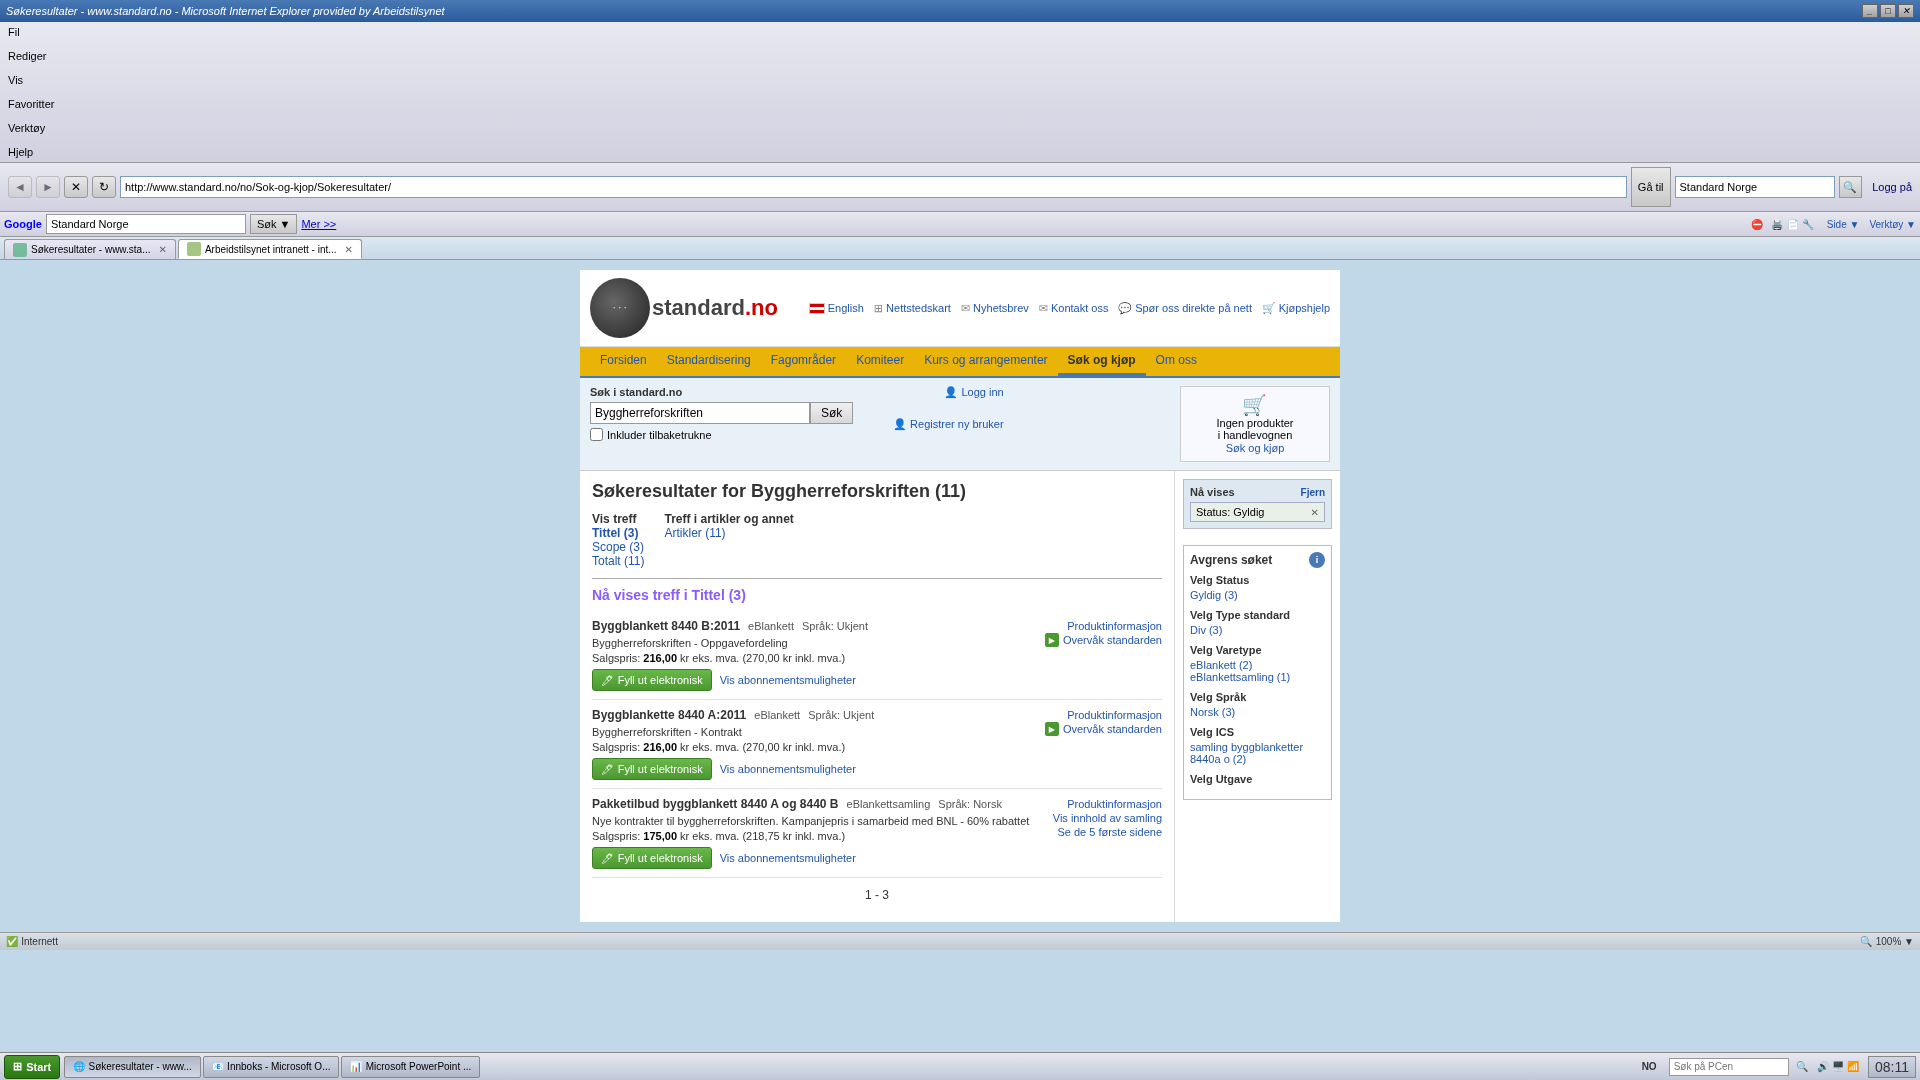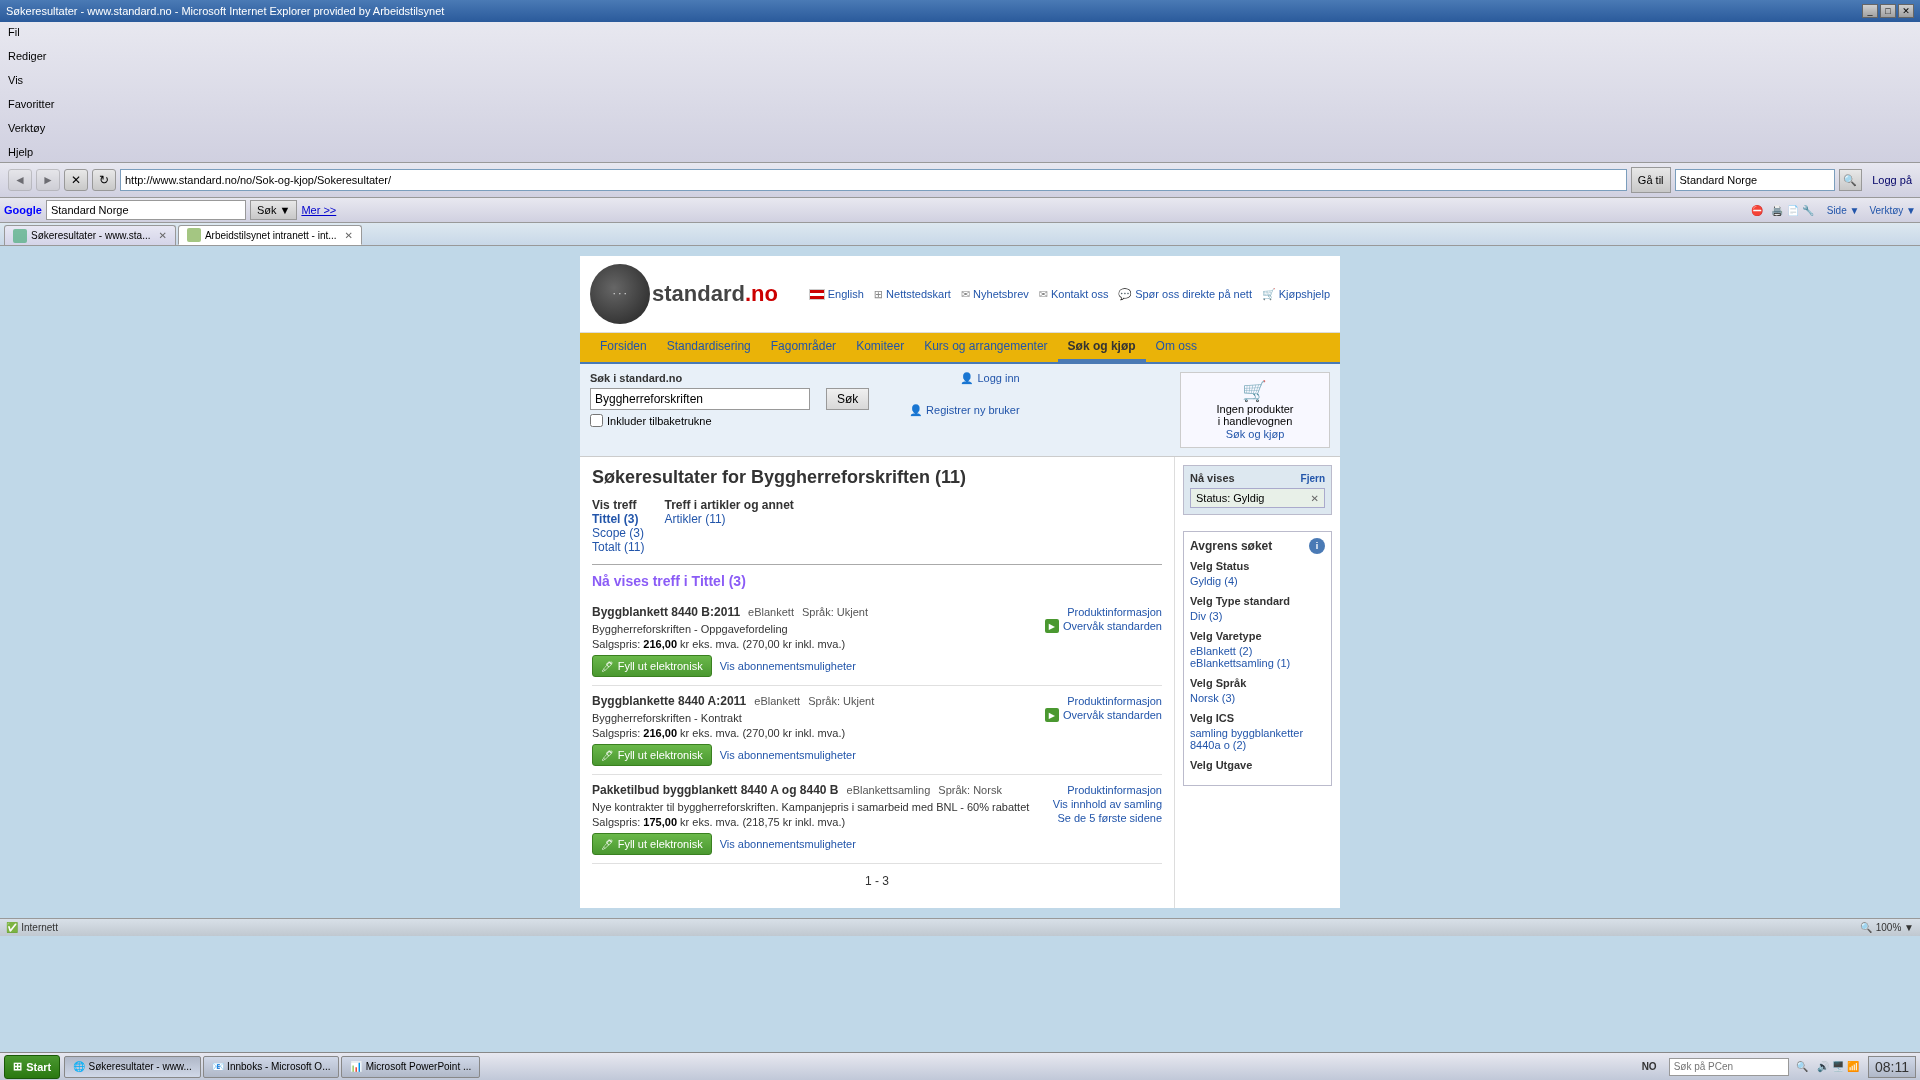--- a/index.html
+++ b/index.html
@@ -8,20 +8,21 @@
     
     .browser-titlebar {
       background: linear-gradient(to bottom, #4a7ab5, #2a5a9b);
       color: white;
       padding: 3px 6px;
       font-size: 11px;
       display: flex;
       align-items: center;
       justify-content: space-between;
       height: 22px;
+      font-style: italic;
     }
     .browser-titlebar-buttons { display: flex; gap: 2px; }
     .title-btn {
       width: 16px; height: 14px;
       background: linear-gradient(to bottom, #d0d0d0, #a0a0a0);
       border: 1px solid #666;
       font-size: 9px;
       display: flex; align-items: center; justify-content: center;
       cursor: pointer; color: #000;
     }
@@ -56,21 +57,21 @@
     .nav-btn.disabled { opacity: 0.5; }
     .address-bar {
       flex: 1;
       height: 22px;
       border: 1px solid #7b9ebd;
       padding: 2px 4px;
       font-size: 11px;
       background: white;
     }
     .go-btn {
-      height: 26px; padding: 0 6px;
+      height: 40px; padding: 0 6px;
       background: linear-gradient(to bottom, #e8e8e8, #c8c8c8);
       border: 1px solid #999;
       font-size: 11px;
       cursor: pointer;
     }
     .search-box-browser {
       height: 22px;
       border: 1px solid #7b9ebd;
       padding: 2px 4px;
       font-size: 11px;
@@ -197,21 +198,21 @@
     .search-section {
       background: #e8f0f8;
       padding: 8px 10px;
       border-bottom: 1px solid #ccc;
       display: flex;
       justify-content: space-between;
       align-items: flex-start;
     }
     .search-form { display: flex; flex-direction: column; gap: 4px; }
     .search-label { font-size: 11px; font-weight: bold; color: #333; }
-    .search-input-row { display: flex; gap: 16px; align-items: center; }
+    .search-input-row { display: flex; gap: 0; align-items: center; }
     .search-input {
       width: 220px; height: 22px;
       border: 1px solid #999;
       padding: 2px 4px;
       font-size: 12px;
     }
     .search-btn {
       height: 22px; padding: 0 10px;
       background: linear-gradient(to bottom, #f0f0f0, #d8d8d8);
       border: 1px solid #999;
@@ -703,21 +704,21 @@
         </div>
 
         <div class="refine-section">
           <div class="refine-header">
             <span>Avgrens søket</span>
             <div class="info-icon">i</div>
           </div>
 
           <div class="refine-group">
             <div class="refine-group-title">Velg Status</div>
-            <a class="refine-link">Gyldig (4)</a>
+            <a class="refine-link">Gyldig (3)</a>
           </div>
 
           <div class="refine-group">
             <div class="refine-group-title">Velg Type standard</div>
             <a class="refine-link">Div (3)</a>
           </div>
 
           <div class="refine-group">
             <div class="refine-group-title">Velg Varetype</div>
             <a class="refine-link">eBlankett (2)</a>

